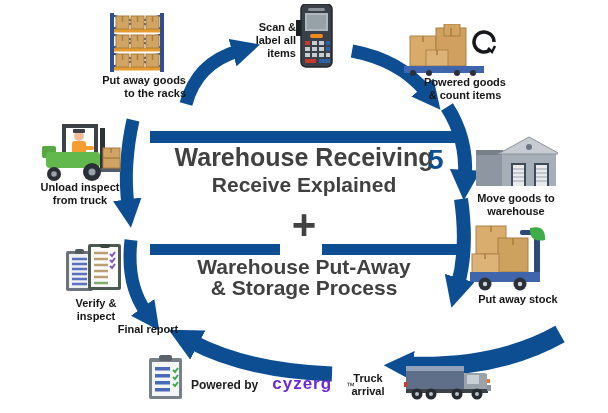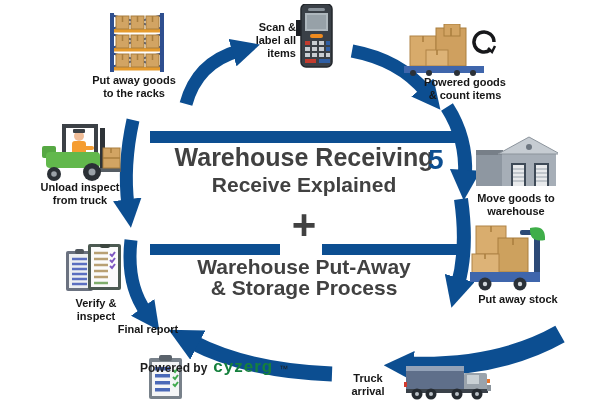--- a/index.html
+++ b/index.html
@@ -9,24 +9,24 @@
   .lbl{position:absolute;font-weight:bold;font-size:11px;line-height:13px;color:#161616;
        text-align:center;white-space:nowrap;}
   .lbl.right{text-align:right;}
   .ctr{position:absolute;left:150px;width:308px;text-align:center;color:#414141;font-weight:bold;}
   .title1{top:143px;font-size:25px;line-height:28px;}
   .title2{top:173px;font-size:21px;line-height:23px;}
   .plus{top:204px;font-size:42px;line-height:42px;}
   .sub1{top:256px;font-size:21px;line-height:22px;}
   .sub2{top:277px;font-size:21px;line-height:22px;}
   .stepnum{position:absolute;left:428px;top:144px;font-size:28px;font-weight:bold;color:#0c4e91;}
-  .caption{position:absolute;left:140px;top:357px;width:266px;display:flex;
-           align-items:baseline;gap:6px;}
+  .caption{position:absolute;left:140px;top:374px;width:266px;display:flex;
+           justify-content:center;align-items:baseline;gap:14px;}
   .caption .pre{font-size:12px;color:#1d1d1d;font-weight:bold;}
-  .caption .brand{font-size:17px;color:#15803d;font-weight:bold;letter-spacing:1px;}
+  .caption .brand{font-size:17px;color:#6d28d9;font-weight:bold;letter-spacing:1px;}
   .caption .suf{font-size:9px;color:#1d1d1d;}
   svg{display:block;}
 </style>
 </head>
 <body>
 
 <div class="stage">
 
   <svg class="abs" style="left:0;top:0" width="608" height="413" viewBox="0 0 608 413">
     <defs>
@@ -76,21 +76,21 @@
         <rect x="38" y="4" width="13" height="13"></rect>
       <rect x="8" y="23" width="13" height="13"></rect>
         <rect x="23" y="23" width="13" height="13"></rect>
         <rect x="38" y="23" width="13" height="13"></rect>
       <rect x="8" y="42" width="13" height="13"></rect>
         <rect x="23" y="42" width="13" height="13"></rect>
         <rect x="38" y="42" width="13" height="13"></rect>
     </g>
     <path d="M14.5,4 v6 M29.5,4 v6 M44.5,4 v6 M14.5,23 v6 M29.5,23 v6 M44.5,23 v6 M14.5,42 v6 M29.5,42 v6 M44.5,42 v6" stroke="#a97e3e" stroke-width="1.5"></path>
   </svg>
-  <div class="lbl" style="left:82px;top:74px;width:104px;">
+  <div class="lbl" style="left:82px;top:74px;width:104px;text-align:right;">
     <div>Put away goods</div>
       <div>to the racks</div>
   </div>
 
   <svg class="abs" style="left:296px;top:4px" width="40" height="64" viewBox="0 0 40 64">
     <rect x="0" y="16" width="5" height="16" fill="#1c1f24"></rect>
     <rect x="5" y="0" width="31" height="63" rx="5" fill="#3a4047" stroke="#23272c" stroke-width="1.5"></rect>
     <rect x="12" y="4" width="17" height="3" rx="1.5" fill="#8a939b"></rect>
     <rect x="9" y="9" width="23" height="18" fill="#aeb7bd"></rect>
     <rect x="11" y="11" width="19" height="14" fill="#97a1a8"></rect>

